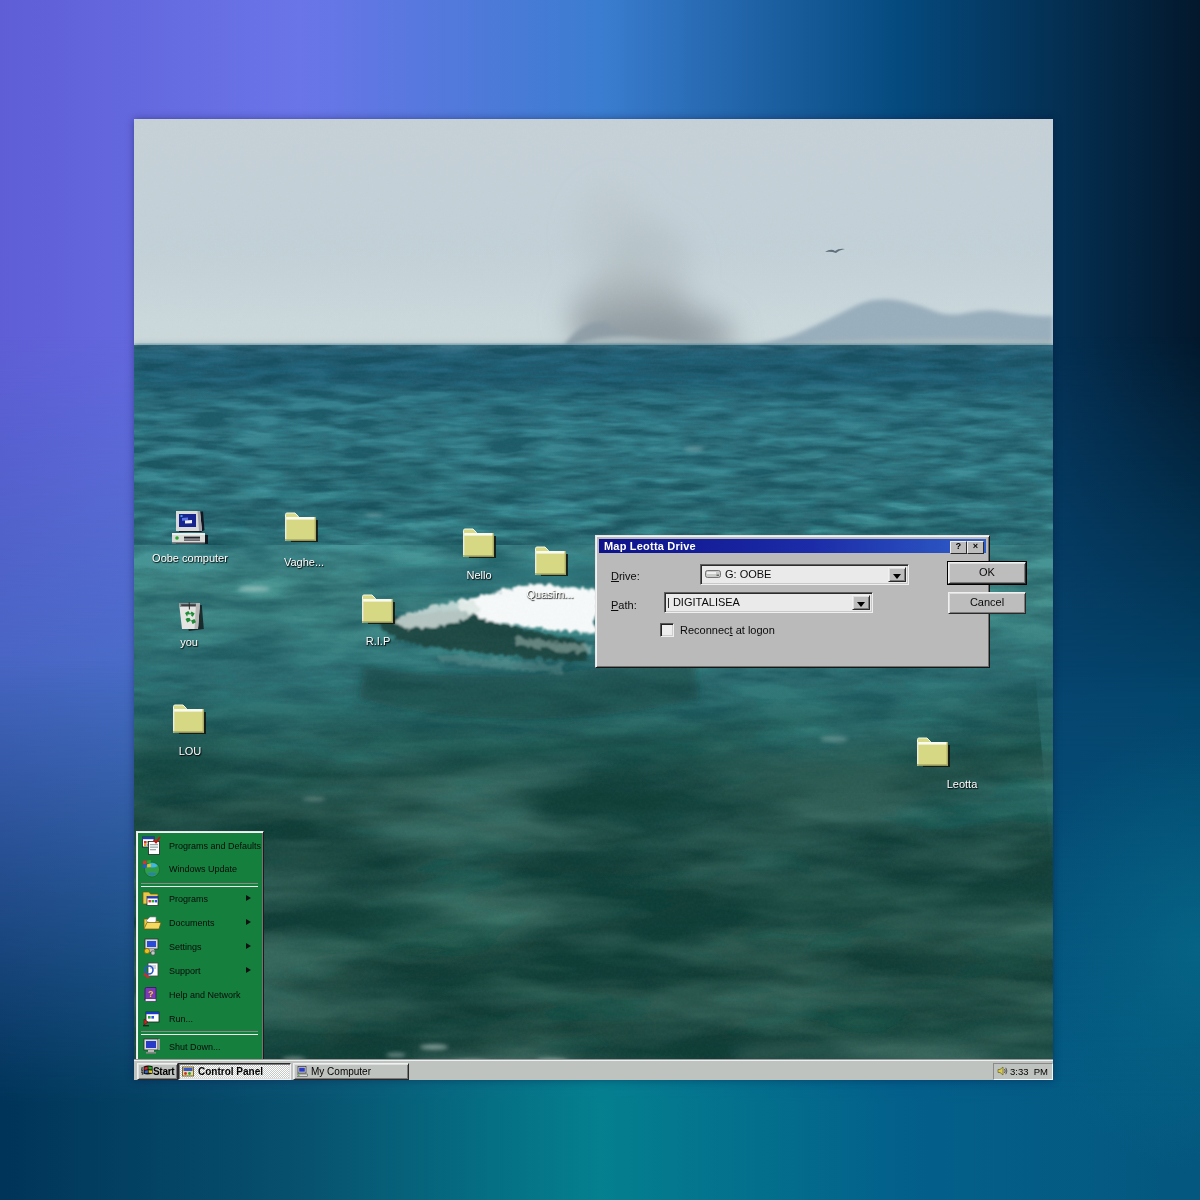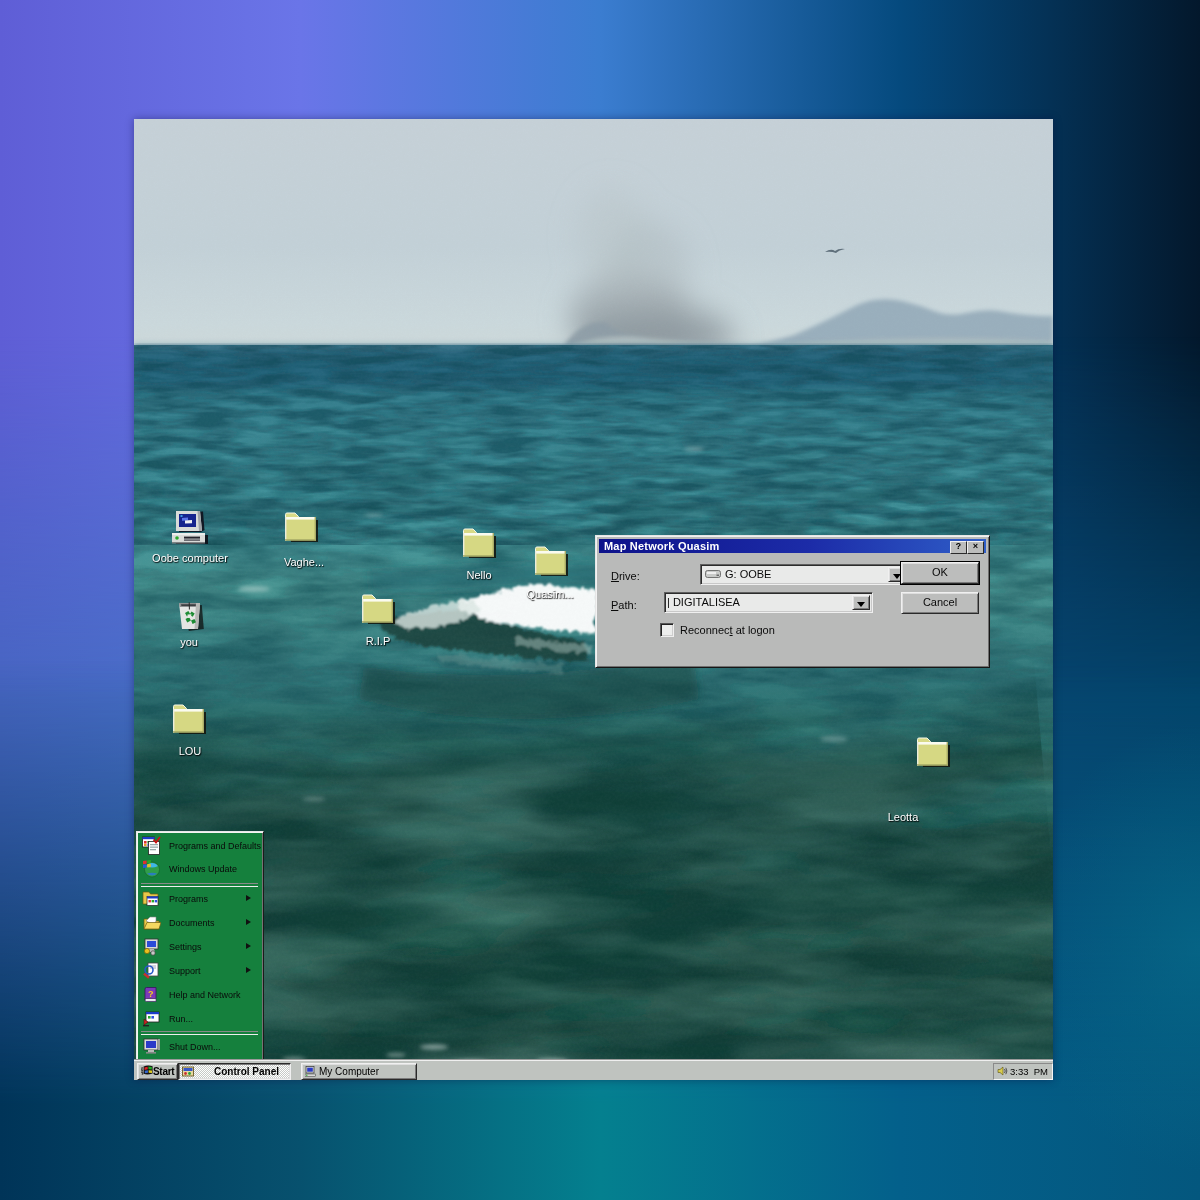--- a/index.html
+++ b/index.html
@@ -26,21 +26,21 @@
     color:#fff;font-weight:bold;font-size:11px;line-height:14px;padding-left:5px;letter-spacing:.2px;}
   .tbtn{position:absolute;top:1.5px;width:15px;height:11.5px;background:#bcbdbc;
     border:1px solid;border-color:#f0f0f0 #2a2a2a #2a2a2a #f0f0f0;
     font-size:9px;font-weight:bold;color:#000;text-align:center;line-height:10px;font-family:"Liberation Mono",monospace;}
   .fld{position:absolute;background:#e9eae9;border:1px solid;border-color:#5e5e5e #efefef #efefef #5e5e5e;
     box-shadow:inset 1px 1px 0 #2c2c2c,inset -1px -1px 0 #c8c8c8;}
   .drop{position:absolute;right:2px;top:2px;bottom:2px;width:16px;background:#bcbdbc;
     border:1px solid;border-color:#f0f0f0 #2a2a2a #2a2a2a #f0f0f0;box-shadow:inset 1px 1px 0 #dedede,inset -1px -1px 0 #7a7a7a;}
   .drop:after{content:"";position:absolute;left:4px;top:6px;border:4px solid transparent;border-top:5px solid #000;}
   .b95{position:absolute;background:#bcbdbc;border:1px solid;border-color:#f0f0f0 #2a2a2a #2a2a2a #f0f0f0;
-    box-shadow:inset 1px 1px 0 #dedede,inset -1px -1px 0 #7a7a7a;text-align:center;font-size:11px;color:#0a0a0a;}
+    box-shadow:inset 1px 1px 0 #dedede,inset -1px -1px 0 #7a7a7a;text-align:center;font-size:11px;color:#0a0a0a;margin-left:47px;}
   .bdef{outline:1px solid #000;}
   .cbx{position:absolute;width:12px;height:12px;background:#ecedec;border:1px solid;border-color:#555 #eee #eee #555;
     box-shadow:inset 1px 1px 0 #222,inset -1px -1px 0 #cdcdcd;}
   
   #menu{position:absolute;left:2px;top:712px;width:126px;height:228px;background:#15803d;
     border:1px solid;border-color:#e8e8e8 #1a1a1a #1a1a1a #e8e8e8;box-shadow:inset 1px 1px 0 #f4f4f4,inset -1px -1px 0 #747474;}
   .mi{position:absolute;left:2px;width:121px;height:23px;}
   .mi .mic{position:absolute;left:3px;top:2px;width:19px;height:19px;}
   .mi .mtx{position:absolute;left:30px;top:50%;transform:translateY(-50%);font-size:9px;color:#0a0a0a;white-space:nowrap;}
   .mi .arr{position:absolute;right:6px;top:8px;width:0;height:0;border:3.5px solid transparent;border-left:5px solid #111;}
@@ -321,24 +321,24 @@
 <div class="lbl" style="left:-15px;top:517px;width:140px;">you</div>
 
 <div class="dicon" style="left:38px;top:584px;width:35px;height:32px"><svg width="35" height="32" viewBox="0 0 35 32">
         <use href="#folder"></use>
       </svg></div>
 <div class="lbl" style="left:-14px;top:626px;width:140px;">LOU</div>
 
 <div class="dicon" style="left:782px;top:617px;width:35px;height:32px"><svg width="35" height="32" viewBox="0 0 35 32">
         <use href="#folder"></use>
       </svg></div>
-<div class="lbl" style="left:699px;top:659px;width:140px;margin-top:33px;">Leotta</div>
+<div class="lbl" style="left:758px;top:659px;width:140px;">Leotta</div>
 
 <div id="dlg">
-  <div class="tbar">Map Network Quasim</div>
+  <div class="tbar">Map Leotta Drive</div>
   <div class="tbtn" style="right:22px;top:4.5px;">?</div>
   <div class="tbtn" style="right:5px;top:4.5px;">×</div>
   <div style="position:absolute;left:15px;top:34px;"><u>D</u>rive:</div>
   <div class="fld" style="left:68px;top:28px;width:207px;height:19px;margin-left:36px;">
     <svg style="position:absolute;left:4px;top:4px" width="17" height="10" viewBox="0 0 17 10">
       <rect x="0.5" y="1.5" width="15" height="7" rx="2" fill="#c8cac8" stroke="#5a5a5a" stroke-width="0.8"></rect>
       <rect x="2" y="3" width="9" height="2" fill="#efefef"></rect>
       <rect x="11.5" y="5.5" width="2.5" height="1.5" fill="#6a6a6a"></rect>
     </svg>
     <div style="position:absolute;left:24px;top:3px;font-size:11px;">G: OOBE</div>
@@ -475,23 +475,23 @@
     </svg>
     <span style="position:absolute;left:15px;top:1.5px;font-weight:bold;font-size:10px;letter-spacing:-0.3px;">Start</span>
   </div>
   <div class="tkb pressed" style="left:44px;width:111px;">
     <svg class="ticon" style="top:2px" viewBox="0 0 12 11">
       <rect x="0.5" y="1" width="11" height="9" fill="#e8d8a0" stroke="#5a4a10" stroke-width="0.8"></rect>
       <rect x="1.5" y="2" width="9" height="3" fill="#3858c8"></rect>
       <circle cx="3.5" cy="7.5" r="1.4" fill="#c83030"></circle>
           <circle cx="7.5" cy="7.5" r="1.4" fill="#28a030"></circle>
     </svg>
-    <span style="position:absolute;left:19px;top:2px;font-weight:bold;font-size:10px;margin-left:16px;">Control Panel</span>
-  </div>
-  <div class="tkb" style="left:167px;width:114px;">
+    <span style="position:absolute;left:19px;top:2px;font-weight:bold;font-size:10px;">Control Panel</span>
+  </div>
+  <div class="tkb" style="left:159px;width:114px;">
     <svg class="ticon" style="top:2px" viewBox="0 0 12 11">
       <rect x="1" y="0.5" width="8" height="6.5" fill="#d8dad8" stroke="#333" stroke-width="0.7"></rect>
       <rect x="2.2" y="1.7" width="5.6" height="4" fill="#2a3ac8"></rect>
       <rect x="0" y="8" width="10.5" height="2.6" fill="#d8dad8" stroke="#333" stroke-width="0.5"></rect>
       <circle cx="1.8" cy="9.2" r="0.7" fill="#28a828"></circle>
     </svg>
     <span style="position:absolute;left:17px;top:2px;font-size:10px;">My Computer</span>
   </div>
   <div style="position:absolute;right:0px;top:2px;width:58px;height:15px;background:#bfc3bf;border:1px solid;border-color:#8a8a8a #f4f4f4 #f4f4f4 #8a8a8a;">
     <svg style="position:absolute;left:3px;top:2px" width="11" height="10" viewBox="0 0 11 10">

